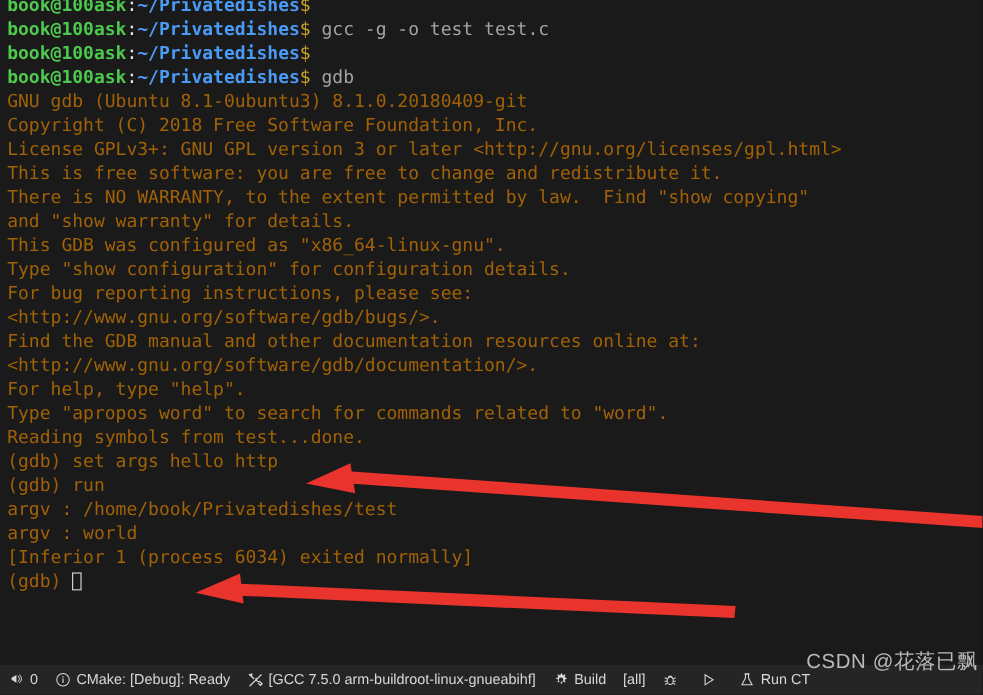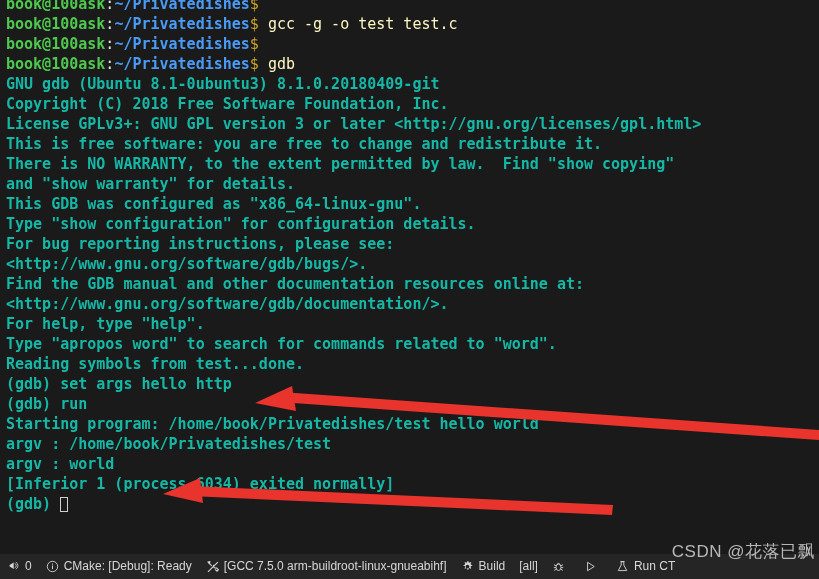--- a/index.html
+++ b/index.html
@@ -42,22 +42,22 @@
     font-family: "DejaVu Sans Mono", monospace;
     font-size: 15px;
     letter-spacing: 0px;
     color: #d4d4d4;
     white-space: pre;
   }
   .seg-user    { color: #4ec94e; font-weight: bold; }
   .seg-punct   { color: #e6e6e6; }
   .seg-path    { color: #4a9bf5; font-weight: bold; }
   .seg-dollar  { color: #c9a227; }
-  .seg-cmd     { color: #fef9c3; }
-  .seg-out     { color: #14b8a6; font-weight: bold; }
+  .seg-cmd     { color: #a3a3a3; }
+  .seg-out     { color: #a16207; }
   .cursor-block {
     display: inline-block;
     width: 8px;
     height: 15px;
     border: 1px solid #cfcfcf;
     background: transparent;
     vertical-align: -3px;
     box-sizing: border-box;
   }
   
@@ -142,21 +142,20 @@
       <div class="line seg-out">For bug reporting instructions, please see:</div>
       <div class="line seg-out">&lt;http://www.gnu.org/software/gdb/bugs/&gt;.</div>
       <div class="line seg-out">Find the GDB manual and other documentation resources online at:</div>
       <div class="line seg-out">&lt;http://www.gnu.org/software/gdb/documentation/&gt;.</div>
       <div class="line seg-out">For help, type "help".</div>
       <div class="line seg-out">Type "apropos word" to search for commands related to "word".</div>
 
       <div class="line seg-out">Reading symbols from test...done.</div>
       <div class="line seg-out">(gdb) set args hello http</div>
       <div class="line seg-out">(gdb) run</div>
-      <div class="line seg-out">Starting program: /home/book/Privatedishes/test hello world</div>
       <div class="line seg-out">argv : /home/book/Privatedishes/test</div>
       <div class="line seg-out">argv : world</div>
       <div class="line seg-out">[Inferior 1 (process 6034) exited normally]</div>
 
       <div class="line"><span class="seg-out">(gdb) </span><span class="cursor-block"></span></div>
 
     </div>
   </div>
 
   <svg id="annotations" viewBox="0 0 819 579">

